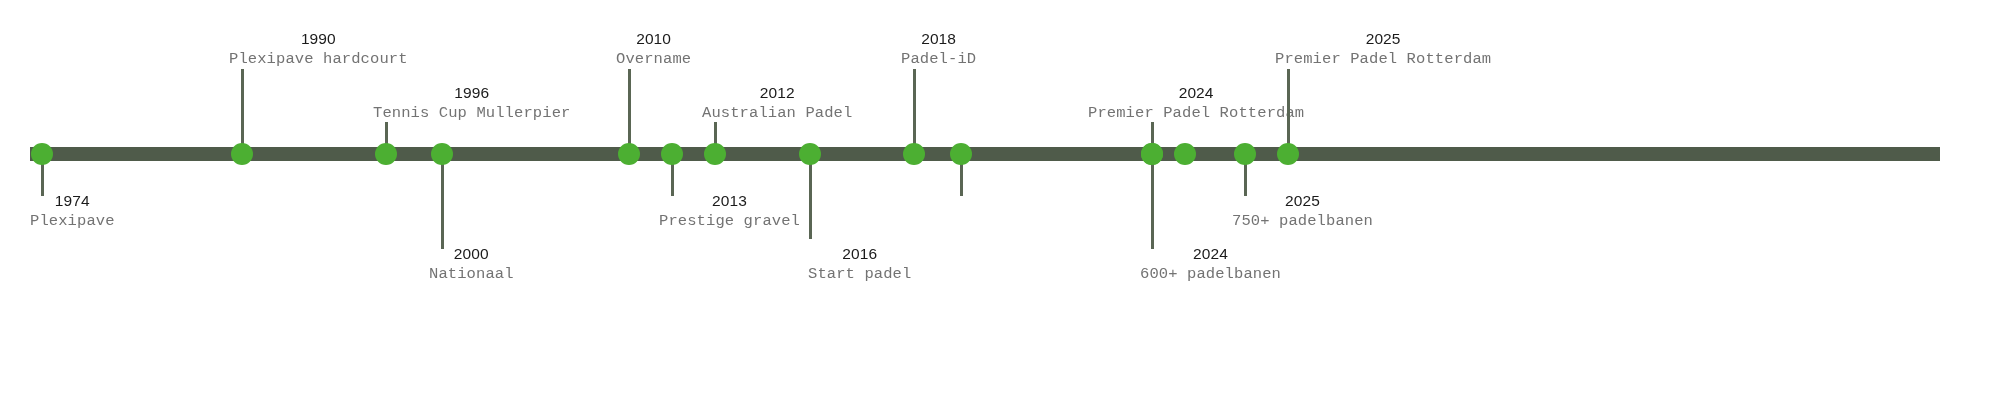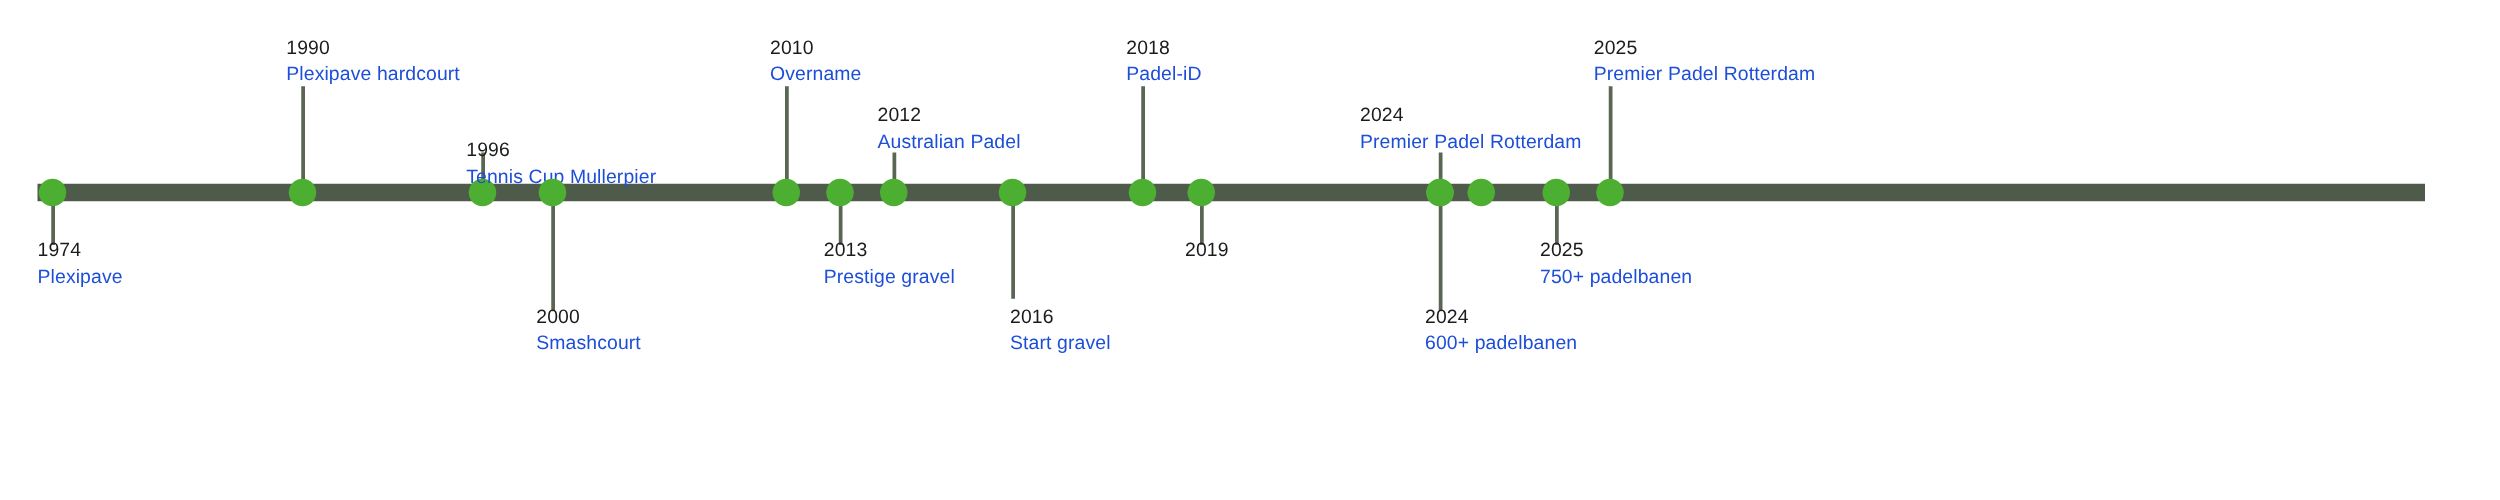--- a/index.html
+++ b/index.html
@@ -61,25 +61,27 @@
     white-space: nowrap;
     color: #1b1b1b;
     font-size: 15.5px;
     line-height: 21px;
     letter-spacing: 0.1px;
   }
   .label .year {
     display: block;
     font-size: 15.5px;
     color: #1b1b1b;
+    text-align: center;
   }
   .label .title {
     display: block;
     font-size: 15.5px;
-    color: #1d4ed8;
+    color: #737373;
+    font-family: Liberation Mono, monospace;
   }
 
   .label.above { text-align: left; }
   .label.below { text-align: left; }
 </style>
 </head>
 <body>
 
 <div id="timeline-figure">
   <div id="timeline-axis" style="background: rgb(79, 91, 74);"></div>
@@ -96,31 +98,31 @@
         <div class="connector" style="background: rgb(90, 102, 84); top: 69px; height: 85px;"></div>
         <div class="node-dot" style="background: rgb(76, 175, 50);"></div>
         <div class="label above" style="left: -13px; top: 28px; color: rgb(27, 27, 27);">
           <span class="year">1990</span>
           <span class="title">Plexipave hardcourt</span>
         </div>
       </div>
       <div class="event" style="left: 386px;">
         <div class="connector" style="background: rgb(90, 102, 84); top: 122px; height: 32px;"></div>
         <div class="node-dot" style="background: rgb(76, 175, 50);"></div>
-        <div class="label above" style="left: -13px; top: 82px; color: rgb(27, 27, 27); margin-top: 28px;">
+        <div class="label above" style="left: -13px; top: 82px; color: rgb(27, 27, 27);">
           <span class="year">1996</span>
           <span class="title">Tennis Cup Mullerpier</span>
         </div>
       </div>
       <div class="event" style="left: 442px;">
         <div class="connector" style="background: rgb(90, 102, 84); top: 154px; height: 95px;"></div>
         <div class="node-dot" style="background: rgb(76, 175, 50);"></div>
         <div class="label below" style="left: -13px; top: 243px; color: rgb(27, 27, 27);">
           <span class="year">2000</span>
-          <span class="title">Smashcourt</span>
+          <span class="title">Nationaal</span>
         </div>
       </div>
       <div class="event" style="left: 629px;">
         <div class="connector" style="background: rgb(90, 102, 84); top: 69px; height: 85px;"></div>
         <div class="node-dot" style="background: rgb(76, 175, 50);"></div>
         <div class="label above" style="left: -13px; top: 28px; color: rgb(27, 27, 27);">
           <span class="year">2010</span>
           <span class="title">Overname</span>
         </div>
       </div>
@@ -138,36 +140,35 @@
         <div class="label above" style="left: -13px; top: 82px; color: rgb(27, 27, 27);">
           <span class="year">2012</span>
           <span class="title">Australian Padel</span>
         </div>
       </div>
       <div class="event" style="left: 810px;">
         <div class="connector" style="background: rgb(90, 102, 84); top: 154px; height: 85px;"></div>
         <div class="node-dot" style="background: rgb(76, 175, 50);"></div>
         <div class="label below" style="left: -13px; top: 243px; color: rgb(27, 27, 27); margin-left: 11px;">
           <span class="year">2016</span>
-          <span class="title">Start gravel</span>
+          <span class="title">Start padel</span>
         </div>
       </div>
       <div class="event" style="left: 914px;">
         <div class="connector" style="background: rgb(90, 102, 84); top: 69px; height: 85px;"></div>
         <div class="node-dot" style="background: rgb(76, 175, 50);"></div>
         <div class="label above" style="left: -13px; top: 28px; color: rgb(27, 27, 27);">
           <span class="year">2018</span>
           <span class="title">Padel-iD</span>
         </div>
       </div>
       <div class="event" style="left: 961px;">
         <div class="connector" style="background: rgb(90, 102, 84); top: 154px; height: 42px;"></div>
         <div class="node-dot" style="background: rgb(76, 175, 50);"></div>
         <div class="label below" style="left: -13px; top: 190px; color: rgb(27, 27, 27);">
-          <span class="year">2019</span>
         </div>
       </div>
       <div class="event" style="left: 1152px;">
         <div class="connector" style="background: rgb(90, 102, 84); top: 122px; height: 32px;"></div>
         <div class="node-dot" style="background: rgb(76, 175, 50);"></div>
         <div class="label above" style="left: -64px; top: 82px; color: rgb(27, 27, 27);">
           <span class="year">2024</span>
           <span class="title">Premier Padel Rotterdam</span>
         </div>
       </div>

